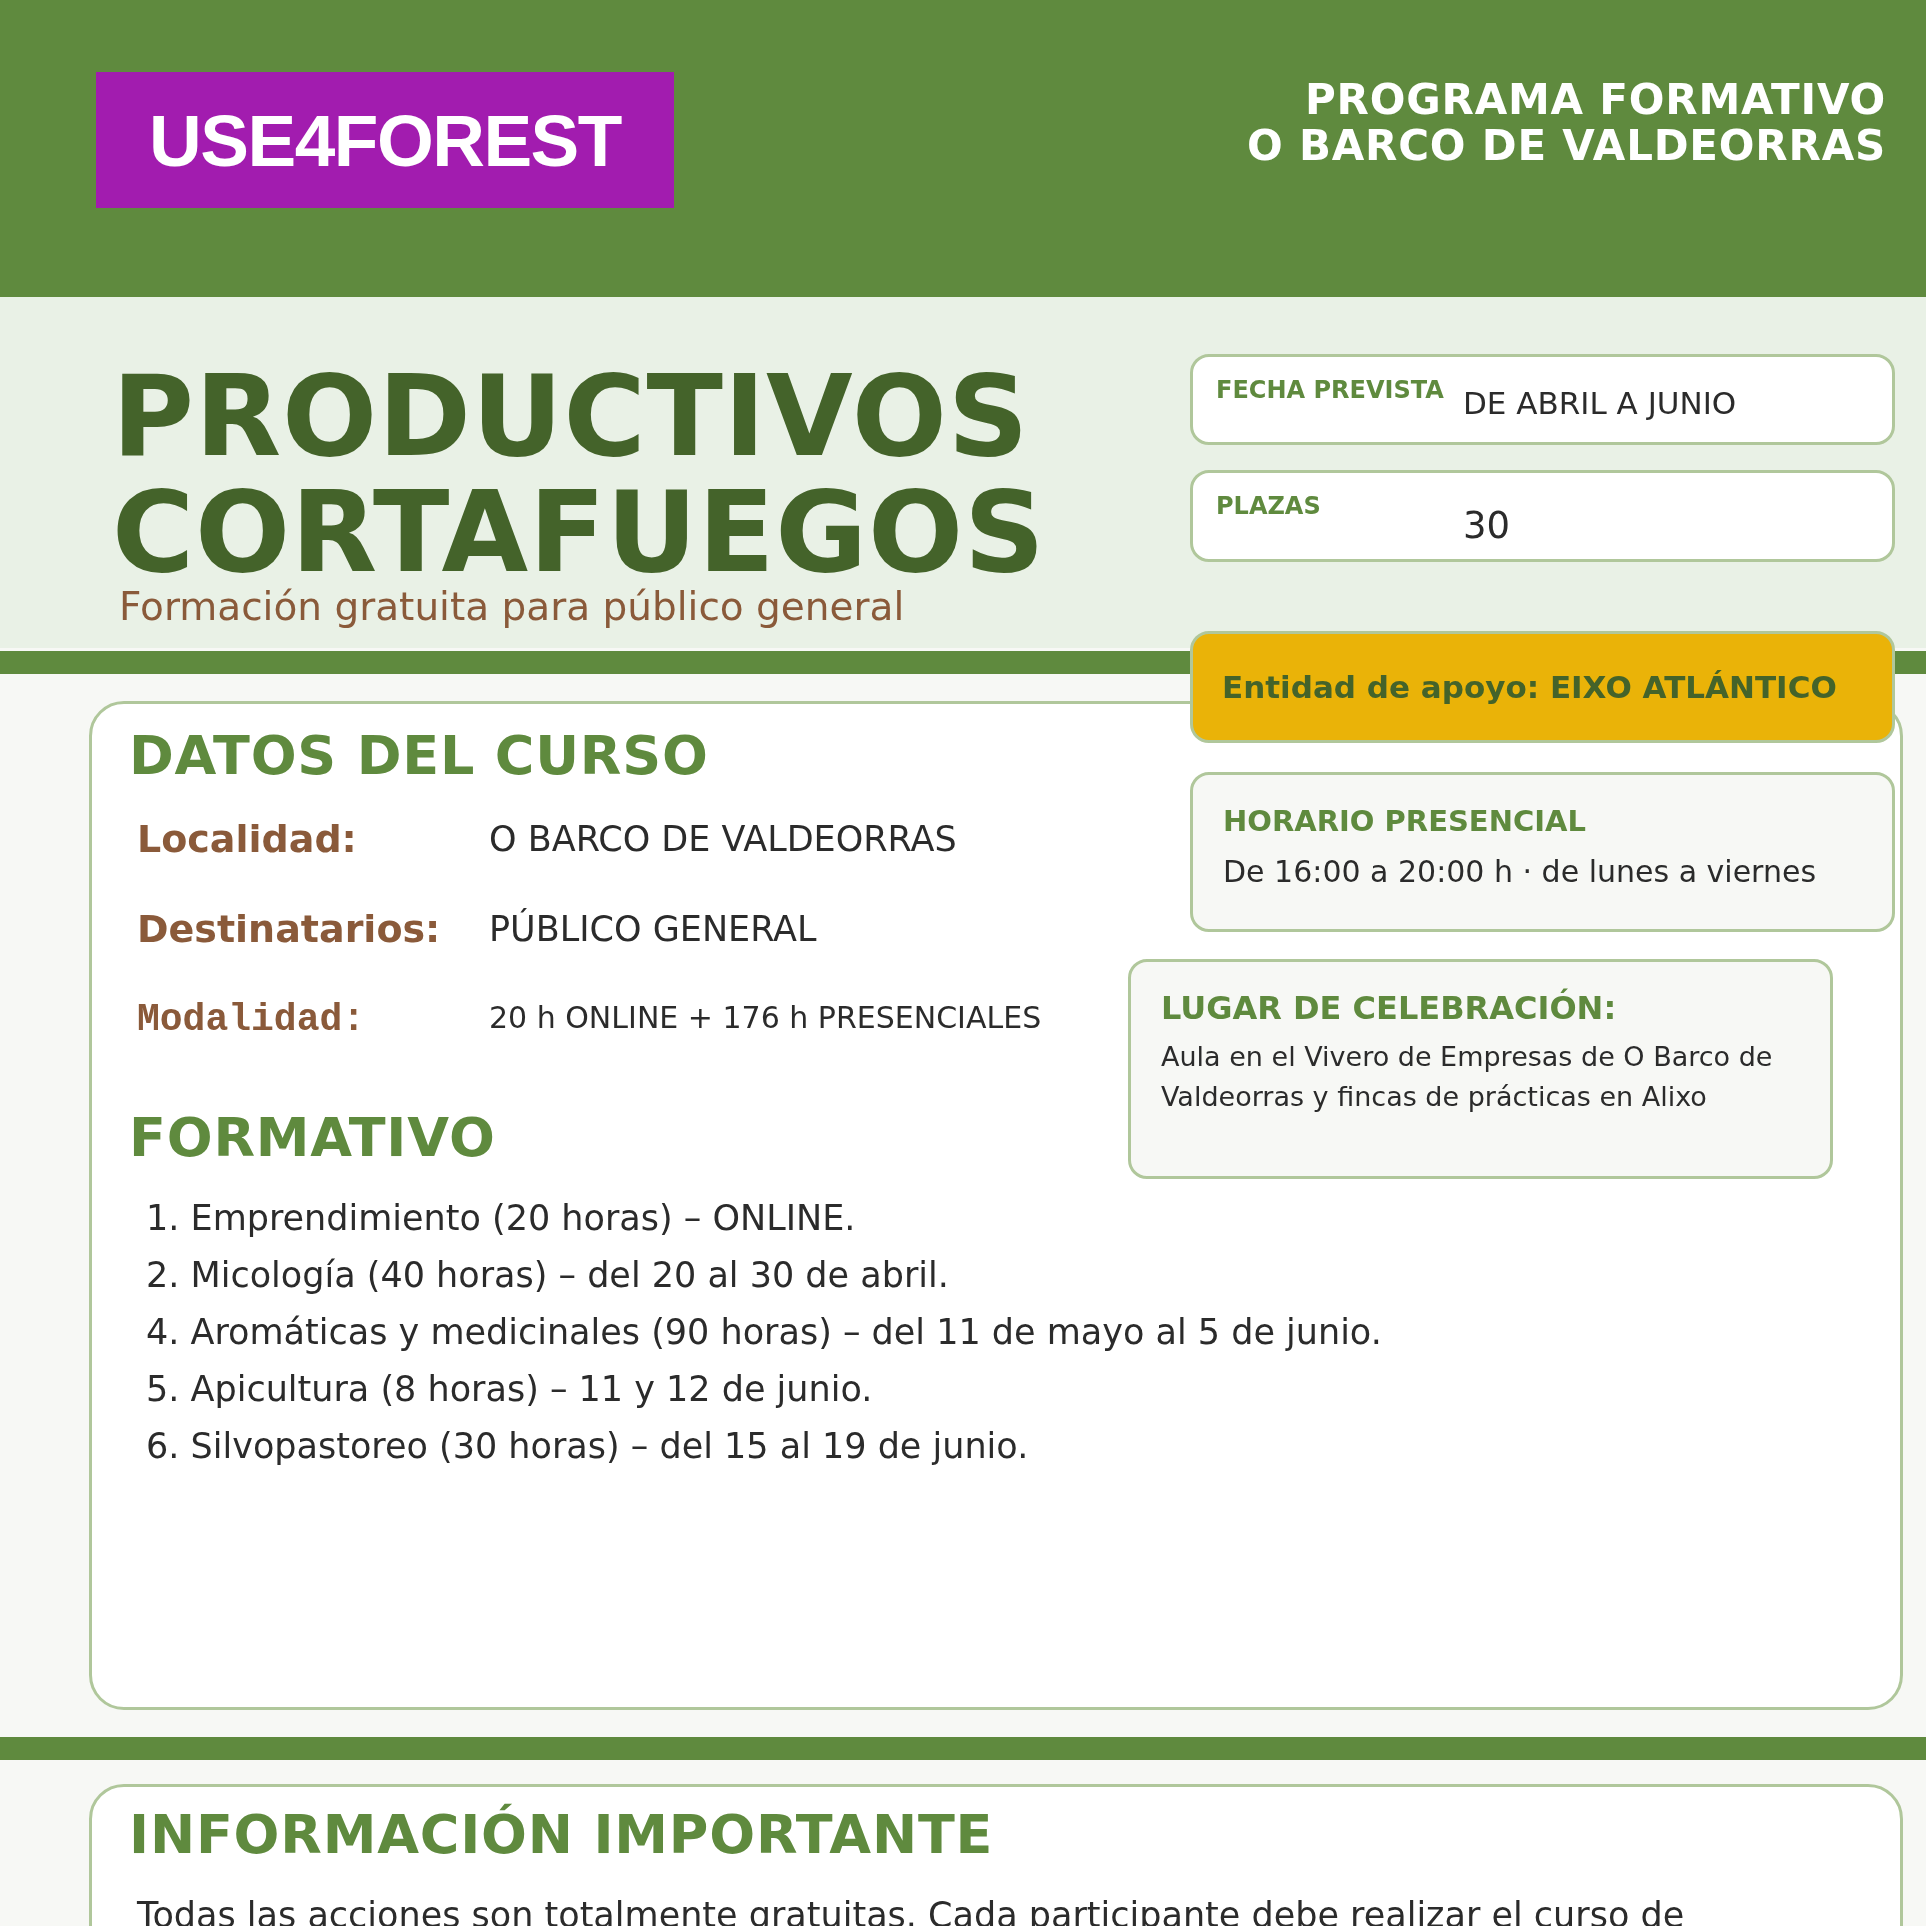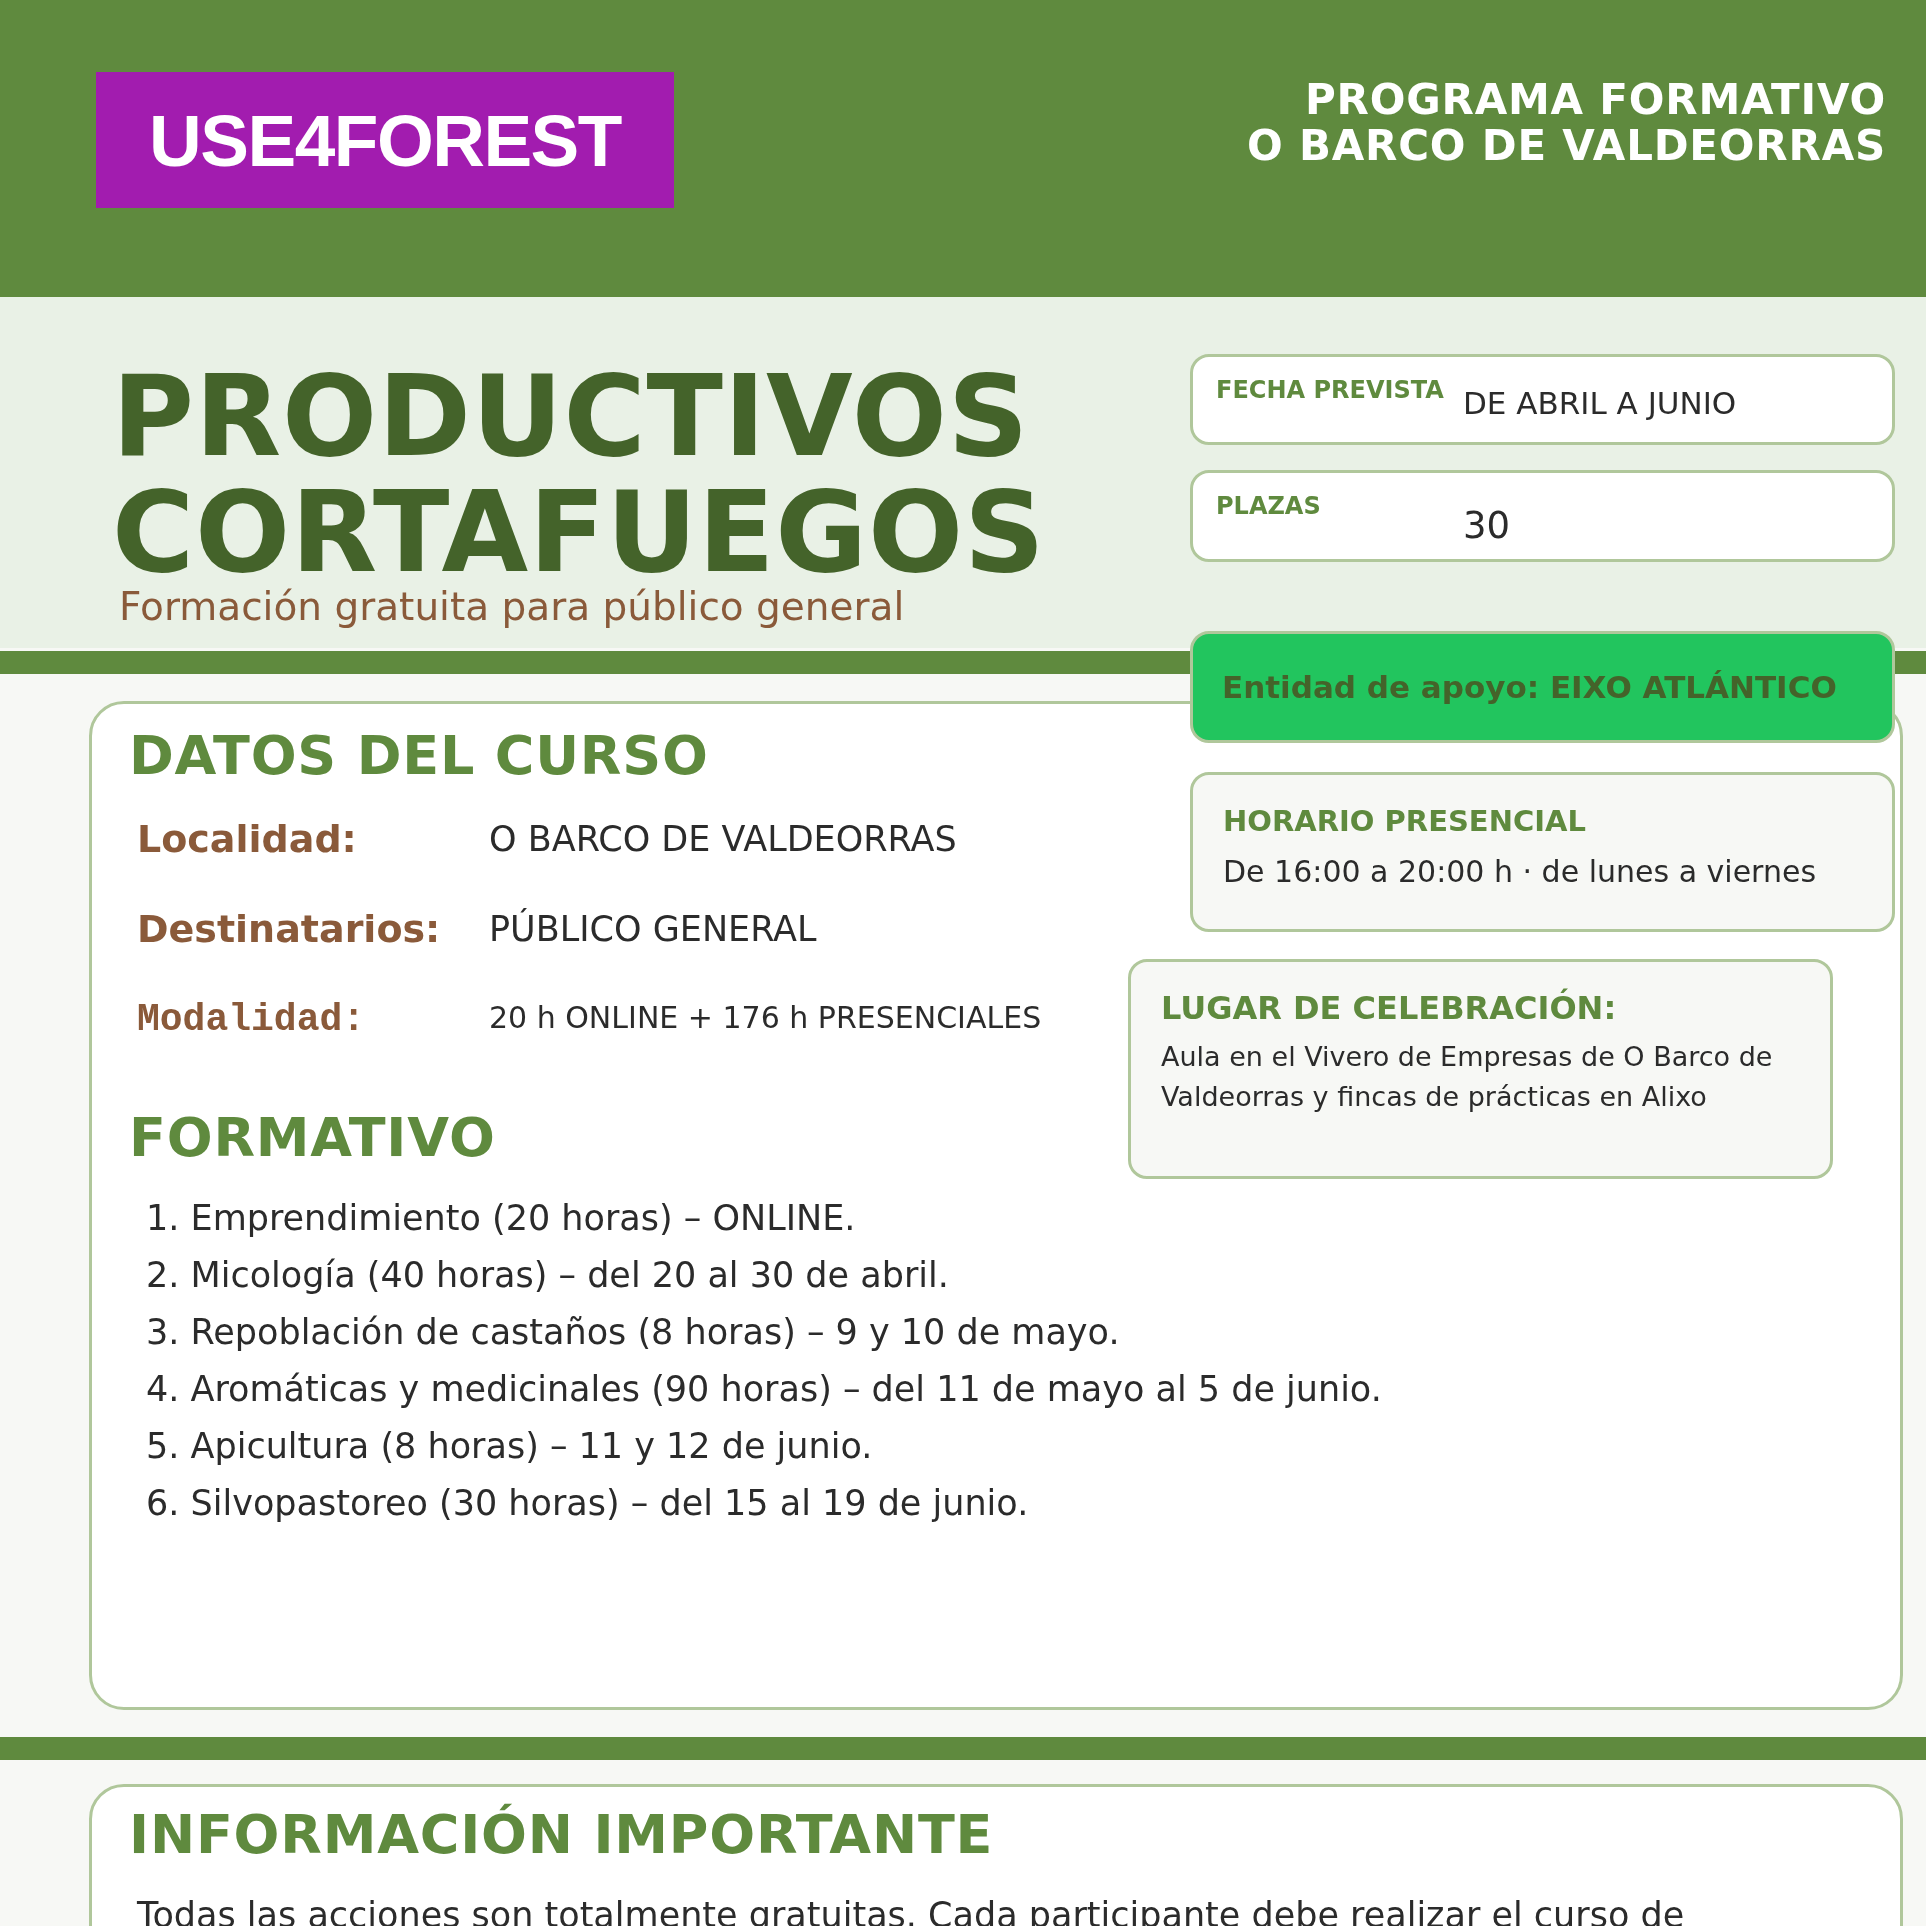--- a/index.html
+++ b/index.html
@@ -35,21 +35,21 @@
   .pill-value { position: absolute; left: 270px; top: 28px; color: #2b2b2b; font-size: 31px; }
   .plazas .pill-value { top: 31px; font-size: 37px; }
 
   .bar { left: 0; width: 1990px; background: #5f8a3e; }
   .bar1 { top: 651px; height: 23px; }
   .bar2 { top: 1737px; height: 23px; }
 
   .card { background: #ffffff; border: 3.9px solid #b0c79b; border-radius: 35px; }
   .course-card { left: 89px; top: 701px; width: 1814px; height: 1009px; }
 
-  .entidad { left: 1190px; top: 631px; width: 705px; height: 112px; background: #22c55e;
+  .entidad { left: 1190px; top: 631px; width: 705px; height: 112px; background: #eab308;
     border: 3.5px solid #b0c79b; border-radius: 19px; display: flex; align-items: center; padding-left: 29px; }
   .entidad-text { color: #44632a; font-weight: bold; font-size: 31px; }
 
   .section-title { color: #5f8a3e; font-weight: bold; font-size: 54px; letter-spacing: 0.8px; }
   .datos-title { left: 129px; top: 724px; }
   .field-label { color: #8a5a3a; font-weight: bold; font-size: 38px; }
   .field-value { color: #2b2b2b; font-size: 35px; }
   .lbl-loc { left: 137px; top: 817px; }
   .val-loc { left: 489px; top: 819px; }
   .lbl-dest { left: 137px; top: 907px; }
@@ -125,21 +125,20 @@
 </div>
 <div class="abs side-card lugar">
   <div class="side-title">LUGAR DE CELEBRACIÓN:</div>
   <div class="side-body">Aula en el Vivero de Empresas de O Barco de Valdeorras y fincas de prácticas en Alixo</div>
 </div>
 
 <div class="abs section-title contenidos-title">FORMATIVO</div>
 <ul class="abs contents-list">
   <li>1. Emprendimiento (20 horas) – ONLINE.</li>
   <li>2. Micología (40 horas) – del 20 al 30 de abril.</li>
-  <li>3. Repoblación de castaños (8 horas) – 9 y 10 de mayo.</li>
   <li>4. Aromáticas y medicinales (90 horas) – del 11 de mayo al 5 de junio.</li>
   <li>5. Apicultura (8 horas) – 11 y 12 de junio.</li>
   <li>6. Silvopastoreo (30 horas) – del 15 al 19 de junio.</li>
 </ul>
 
 <div class="abs bar bar2"></div>
 
 <div class="abs card info-card"></div>
 <div class="abs section-title info-title">INFORMACIÓN IMPORTANTE</div>
 <p class="abs info-body">Todas las acciones son totalmente gratuitas. Cada participante debe realizar el curso de emprendimiento ONLINE, además de cualquiera de los otros cursos. Las formaciones presenciales incluyen alguna visita fuera de la localidad, por lo que se gestionará un transporte colectivo para poder asistir, sin coste para los participantes. Participan docentes con experiencia y acreditación en cada materia, además de ponentes expertos de entidades relacionadas con las temáticas a tratar.</p>

